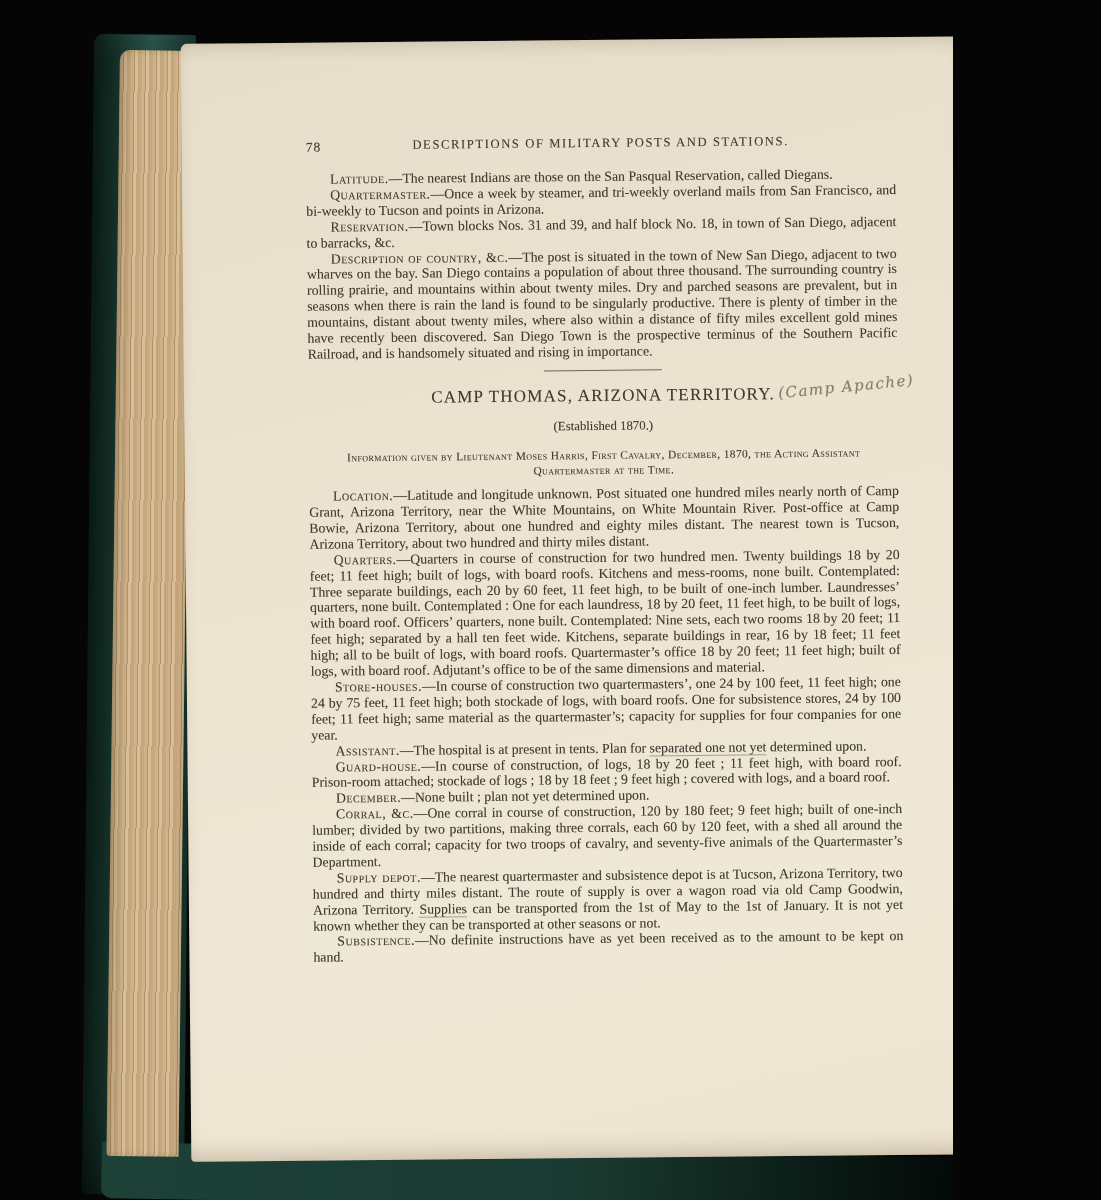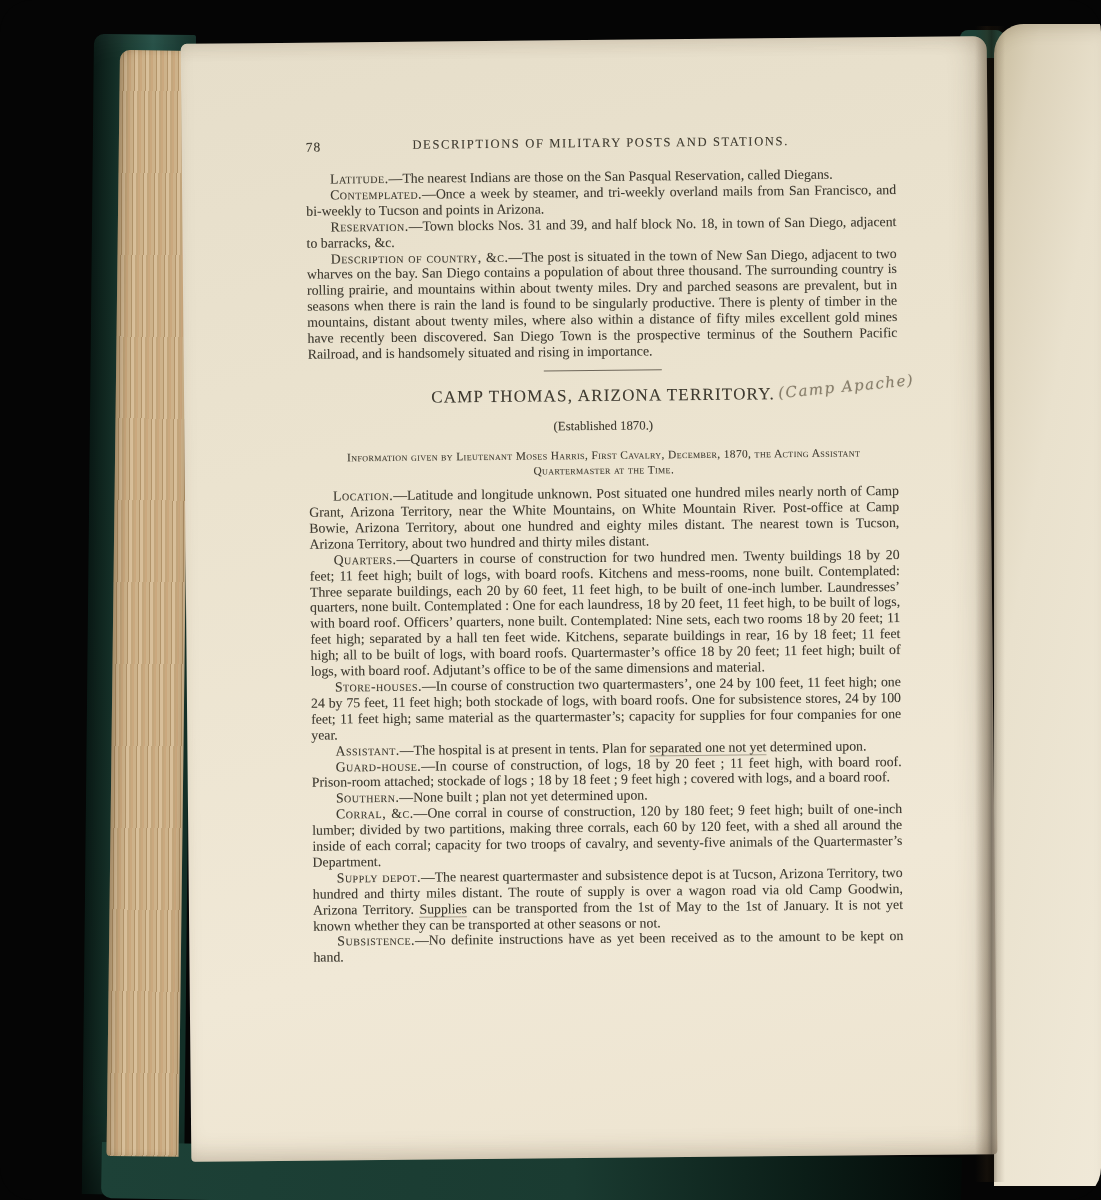--- a/index.html
+++ b/index.html
@@ -1,16 +1,16 @@
 <!DOCTYPE html>
 <html><head>
 <meta charset="utf-8">
 <style>
   html,body{margin:0;padding:0;background:#050505;}
-  #stage{position:relative;width:1101px;height:1200px;overflow:hidden;background:#050505;border-radius:32px;}
+  #stage{position:relative;width:953px;height:1200px;overflow:hidden;background:#050505;}
 
   
   .cover-left{
     position:absolute;left:94px;top:34px;width:102px;height:1160px;
     transform:rotate(.6deg);transform-origin:top left;
     border-radius:10px 2px 0 0;
     background:linear-gradient(90deg,#0a1b16 0%,#1d4036 38%,#265047 58%,#15332b 96%);
     box-shadow:inset 0 -60px 80px -40px rgba(0,0,0,.55), inset 0 30px 40px -30px rgba(255,255,255,.06);
   }
   .cover-bottom{
@@ -94,21 +94,21 @@
   <div class="page-left">
     <div class="text-block">
 
       <div class="page-header">
         <span class="pagenum">78</span>
         <span class="running">DESCRIPTIONS OF MILITARY POSTS AND STATIONS.</span>
       </div>
 
       <div class="paras">
           <p><span class="lead">Latitude.</span><span>—The nearest Indians are those on the San Pasqual Reservation, called Diegans.</span></p>
-          <p><span class="lead">Contemplated.</span><span>—Once a week by steamer, and tri-weekly overland mails from San Francisco, and bi-weekly to Tucson and points in Arizona.</span></p>
+          <p><span class="lead">Quartermaster.</span><span>—Once a week by steamer, and tri-weekly overland mails from San Francisco, and bi-weekly to Tucson and points in Arizona.</span></p>
           <p><span class="lead">Reservation.</span><span>—Town blocks Nos. 31 and 39, and half block No. 18, in town of San Diego, adjacent to barracks, &amp;c.</span></p>
           <p><span class="lead">Description of country, &amp;c.</span><span>—The post is situated in the town of New San Diego, adjacent to two wharves on the bay.  San Diego contains a population of about three thousand.  The surrounding country is rolling prairie, and mountains within about twenty miles.  Dry and parched seasons are prevalent, but in seasons when there is rain the land is found to be singularly productive.  There is plenty of timber in the mountains, distant about twenty miles, where also within a distance of fifty miles excellent gold mines have recently been discovered.  San Diego Town is the prospective terminus of the Southern Pacific Railroad, and is handsomely situated and rising in importance.</span></p>
         </div>
 
       <div class="rule"></div>
 
       <div class="section-head">
         <h2>CAMP THOMAS, ARIZONA TERRITORY.</h2>
         <span class="pencil-note">(Camp Apache)</span>
       </div>
@@ -116,21 +116,21 @@
       <div class="established">(Established 1870.)</div>
 
       <div class="info-line">Information given by Lieutenant Moses Harris, First Cavalry, December, 1870, the Acting Assistant Quartermaster at the Time.</div>
 
       <div class="paras second">
           <p><span class="lead">Location.</span><span>—Latitude and longitude unknown.  Post situated one hundred miles nearly north of Camp Grant, Arizona Territory, near the White Mountains, on White Mountain River.  Post-office at Camp Bowie, Arizona Territory, about one hundred and eighty miles distant.  The nearest town is Tucson, Arizona Territory, about two hundred and thirty miles distant.</span></p>
           <p><span class="lead">Quarters.</span><span>—Quarters in course of construction for two hundred men.  Twenty buildings 18 by 20 feet; 11 feet high; built of logs, with board roofs.  Kitchens and mess-rooms, none built.  Contemplated: Three separate buildings, each 20 by 60 feet, 11 feet high, to be built of one-inch lumber.  Laundresses’ quarters, none built.  Contemplated : One for each laundress, 18 by 20 feet, 11 feet high, to be built of logs, with board roof.  Officers’ quarters, none built.  Contemplated: Nine sets, each two rooms 18 by 20 feet; 11 feet high; separated by a hall ten feet wide.  Kitchens, separate buildings in rear, 16 by 18 feet; 11 feet high; all to be built of logs, with board roofs.  Quartermaster’s office 18 by 20 feet; 11 feet high; built of logs, with board roof.  Adjutant’s office to be of the same dimensions and material.</span></p>
           <p><span class="lead">Store-houses.</span><span>—In course of construction two quartermasters’, one 24 by 100 feet, 11 feet high; one 24 by 75 feet, 11 feet high; both stockade of logs, with board roofs.  One for subsistence stores, 24 by 100 feet; 11 feet high; same material as the quartermaster’s; capacity for supplies for four companies for one year.</span></p>
           <p><span class="lead">Assistant.</span><span>—The hospital is at present in tents.  Plan for <span class="pencil-underline">separated one not yet</span> determined upon.</span></p>
           <p><span class="lead">Guard-house.</span><span>—In course of construction, of logs, 18 by 20 feet ; 11 feet high, with board roof.  Prison-room attached; stockade of logs ; 18 by 18 feet ; 9 feet high ; covered with logs, and a board roof.</span></p>
-          <p><span class="lead">Southern.</span><span>—None built ; plan not yet determined upon.</span></p>
+          <p><span class="lead">December.</span><span>—None built ; plan not yet determined upon.</span></p>
           <p><span class="lead">Corral, &amp;c.</span><span>—One corral in course of construction, 120 by 180 feet; 9 feet high; built of one-inch lumber; divided by two partitions, making three corrals, each 60 by 120 feet, with a shed all around the inside of each corral; capacity for two troops of cavalry, and seventy-five animals of the Quartermaster’s Department.</span></p>
           <p><span class="lead">Supply depot.</span><span>—The nearest quartermaster and subsistence depot is at Tucson, Arizona Territory, two hundred and thirty miles distant.  The route of supply is over a wagon road via old Camp Goodwin, Arizona Territory.  <span class="pencil-underline">Supplies</span> can be transported from the 1st of May to the 1st of January.  It is not yet known whether they can be transported at other seasons or not.</span></p>
           <p><span class="lead">Subsistence.</span><span>—No definite instructions have as yet been received as to the amount to be kept on hand.</span></p>
         </div>
 
     </div>
   </div>
 
   <div class="gutter"></div>
 </div>

